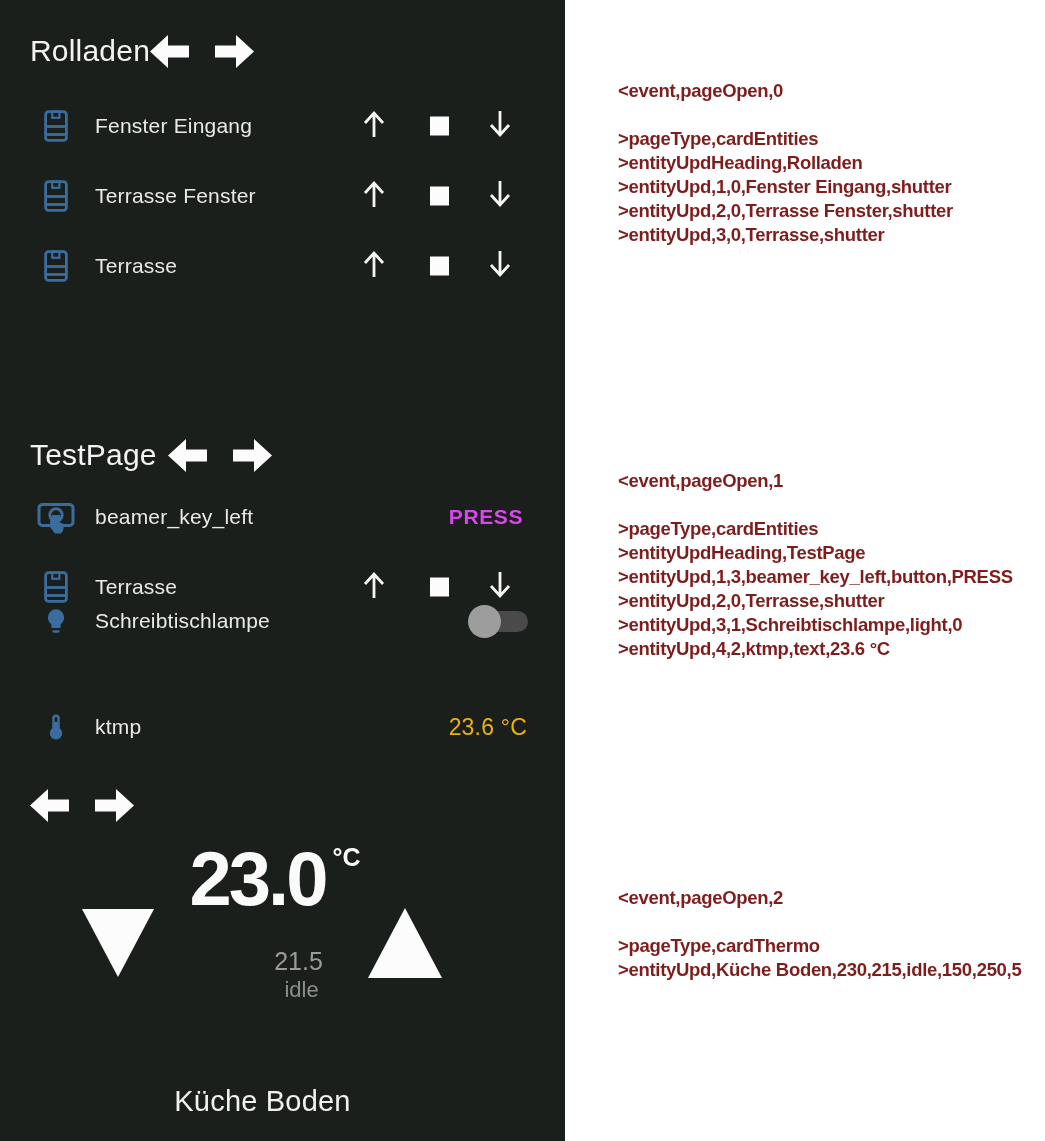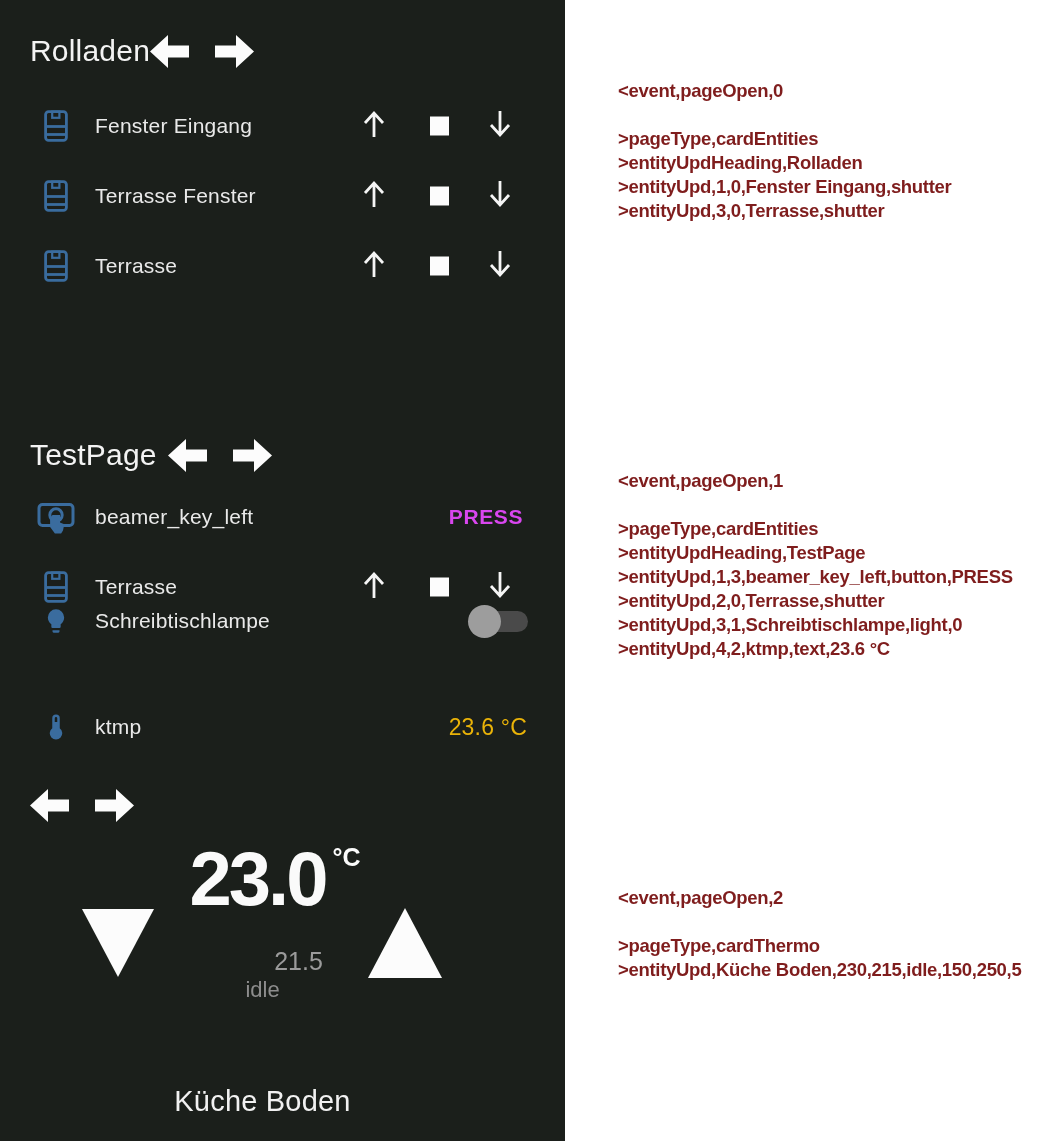--- a/index.html
+++ b/index.html
@@ -55,21 +55,21 @@
   .temp-big { font-size:76px; font-weight:bold; color:#fafafa; line-height:1;
     letter-spacing:-3px; }
   .temp-unit { font-size:25px; font-weight:bold; color:#fafafa; margin:2px 0 0 7px;
     letter-spacing:0; }
   .tri { position:absolute; cursor:pointer; }
   .tri-down { left:82px;  top:909px; }
   .tri-up   { left:368px; top:908px; }
   .temp-target { position:absolute; left:0; top:947px; width:525px; text-align:center;
     font-size:25px; color:#9b9b9b;padding-left:36px; }
   .temp-state  { position:absolute; left:0; top:977px; width:525px; text-align:center;
-    font-size:22px; color:#8d8d8d; }
+    font-size:22px; color:#8d8d8d;padding-left:39px; }
   .thermo-title { position:absolute; left:0; top:1085px; width:525px; text-align:center;
     font-size:29px; color:#f1f1f1; letter-spacing:.2px; }
 
   
   .log-block {
     position:absolute; left:618px; width:420px;
     font-size:18.5px; font-weight:bold; color:#7f1d1d;
     line-height:24px; letter-spacing:-0.3px; white-space:nowrap;
   }
   .log-gap { height:24px; }
@@ -262,20 +262,21 @@
     <div class="temp-state">idle</div>
     <div class="thermo-title">Küche Boden</div>
   </div>
 
   <div class="log-block" id="log-block-0">
     <div class="log-event">&lt;event,pageOpen,0</div>
     <div class="log-gap"></div>
     <div class="log-line">&gt;pageType,cardEntities</div>
     <div class="log-line">&gt;entityUpdHeading,Rolladen</div>
     <div class="log-line">&gt;entityUpd,1,0,Fenster Eingang,shutter</div>
+    <div class="log-line">&gt;entityUpd,2,0,Terrasse Fenster,shutter</div>
     <div class="log-line">&gt;entityUpd,3,0,Terrasse,shutter</div>
   </div>
 
   <div class="log-block" id="log-block-1">
     <div class="log-event">&lt;event,pageOpen,1</div>
     <div class="log-gap"></div>
     <div class="log-line">&gt;pageType,cardEntities</div>
     <div class="log-line">&gt;entityUpdHeading,TestPage</div>
     <div class="log-line">&gt;entityUpd,1,3,beamer_key_left,button,PRESS</div>
     <div class="log-line">&gt;entityUpd,2,0,Terrasse,shutter</div>

